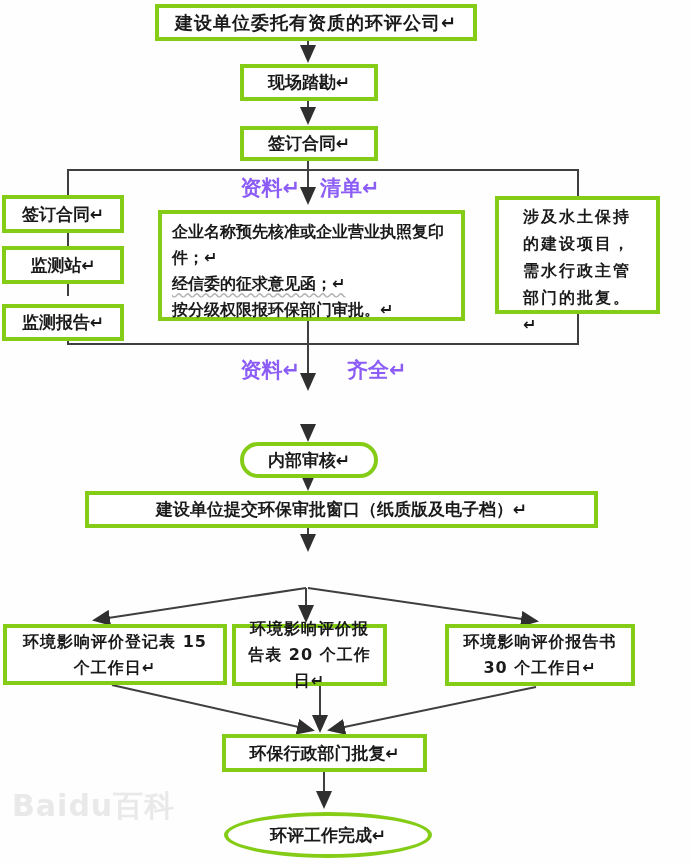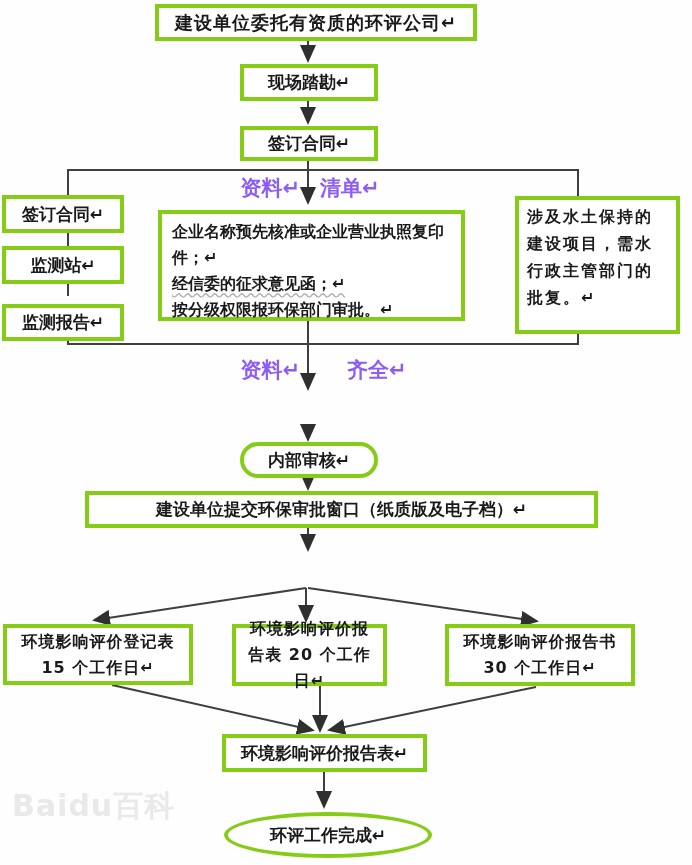--- a/index.html
+++ b/index.html
@@ -106,32 +106,32 @@
   <div class="node" style="left:2px;top:195px;width:122px;height:38px;">签订合同↵</div>
   <div class="node" style="left:2px;top:246px;width:122px;height:38px;">监测站↵</div>
   <div class="node" style="left:2px;top:296px;width:122px;height:37px;margin-top:8px;">监测报告↵</div>
 
   <div class="node block" style="left:158px;top:210px;width:307px;height:111px;">
     <div>企业名称预先核准或企业营业执照复印件；↵</div>
     <div class="wavy">经信委的征求意见函；↵</div>
     <div>按分级权限报环保部门审批。↵</div>
   </div>
 
-  <div class="node block spread" style="left:495px;top:196px;width:165px;height:138px;padding:3px 8px;margin-left:20px;">涉及水土保持的建设项目，需水行政主管部门的批复。↵</div>
+  <div class="node block spread" style="left:495px;top:196px;width:165px;height:118px;padding:3px 24px;">涉及水土保持的建设项目，需水行政主管部门的批复。↵</div>
 
   <div class="flow-label rightward" style="left:210px;top:356px;width:90px;">资料↵</div>
   <div class="flow-label" style="left:320px;top:356px;margin-left:27px;">齐全↵</div>
 
 
   <div class="node" style="left:240px;top:442px;width:138px;height:36px;border-radius:18px;">内部审核↵</div>
 
   <div class="node" style="left:85px;top:491px;width:513px;height:37px;">建设单位提交环保审批窗口（纸质版及电子档）↵</div>
 
 
-  <div class="node duration" style="left:3px;top:624px;width:190px;height:61px;">环境影响评价登记表 15 个工作日↵</div>
+  <div class="node duration" style="left:3px;top:624px;width:224px;height:61px;">环境影响评价登记表 15 个工作日↵</div>
   <div class="node duration" style="left:232px;top:624px;width:155px;height:62px;">环境影响评价报告表 20 个工作日↵</div>
   <div class="node duration" style="left:445px;top:624px;width:190px;height:62px;">环境影响评价报告书 30 个工作日↵</div>
 
-  <div class="node" style="left:222px;top:734px;width:205px;height:38px;">环境影响评价报告表↵</div>
+  <div class="node" style="left:222px;top:734px;width:205px;height:38px;">环保行政部门批复↵</div>
 
   <div class="node ellipse" style="left:224px;top:812px;width:208px;height:46px;">环评工作完成↵</div>
 
 </div>
 
 </body></html>

